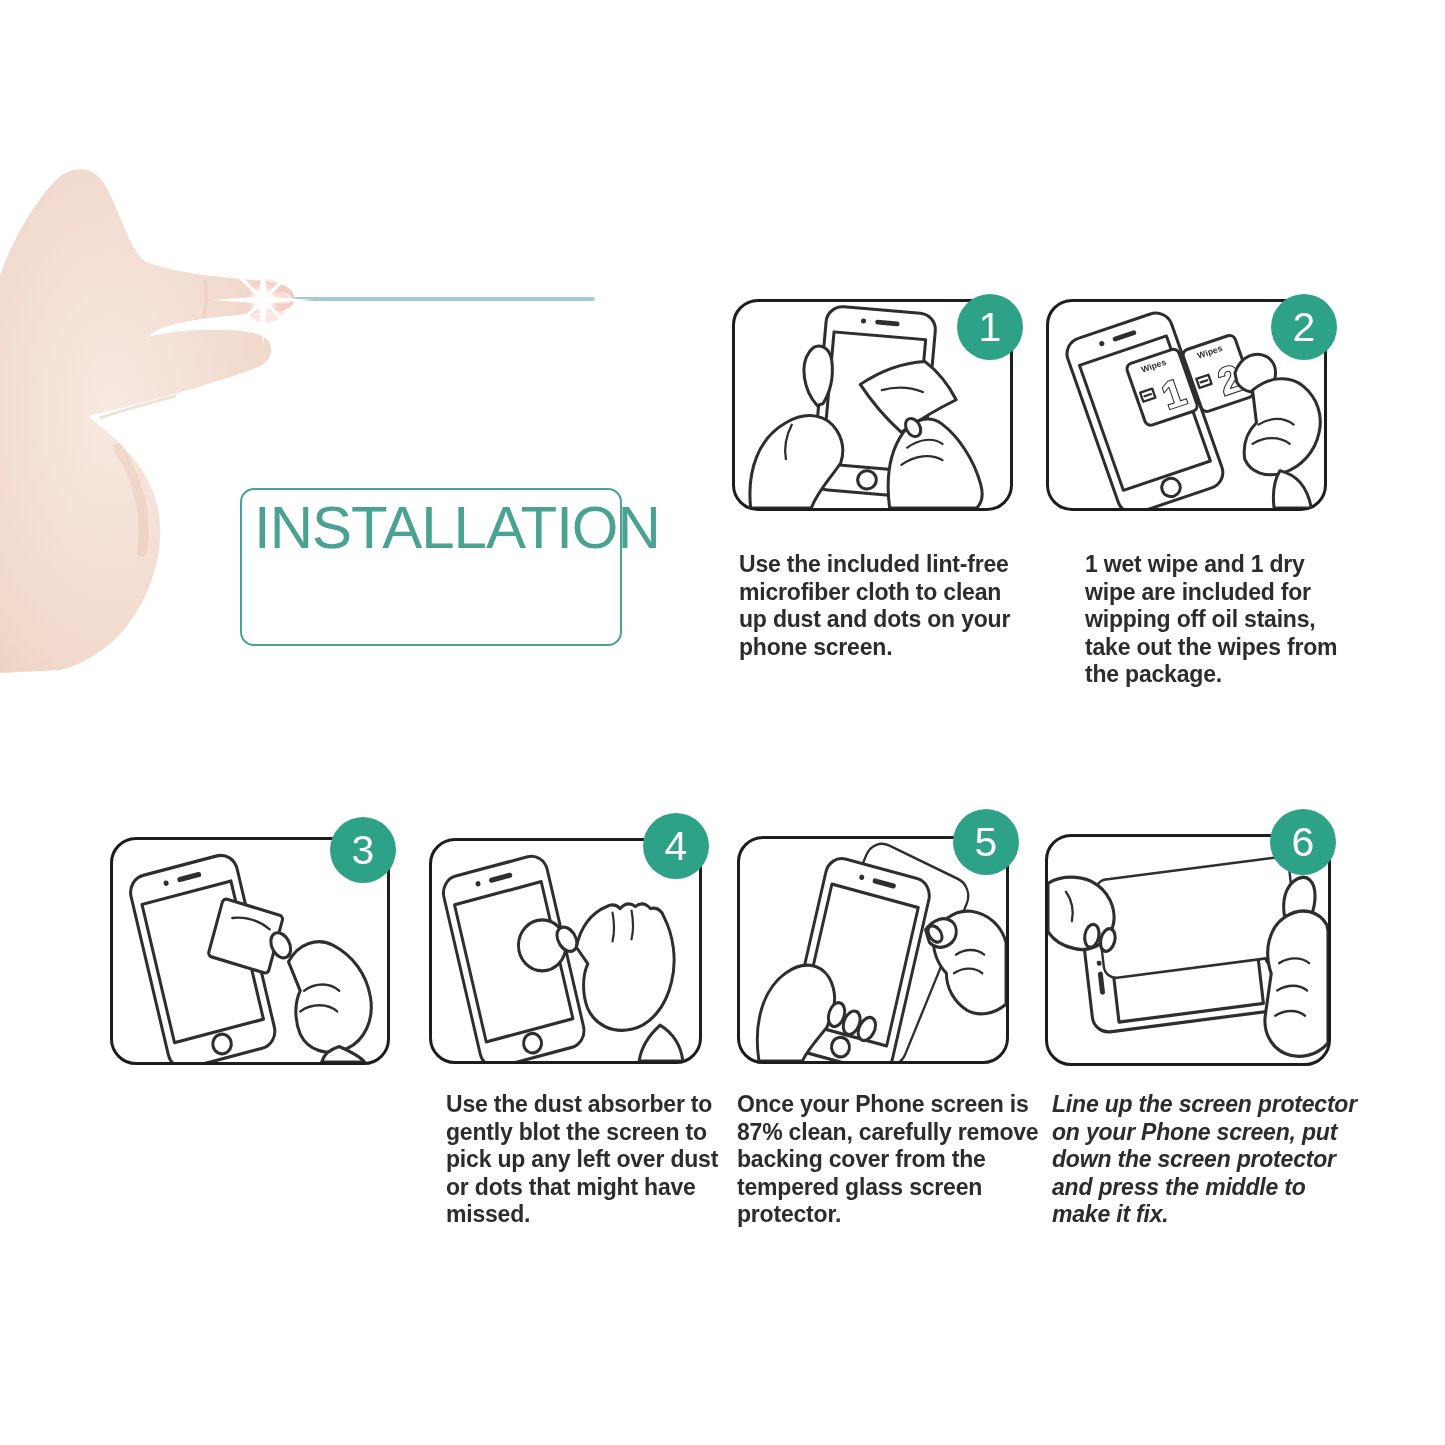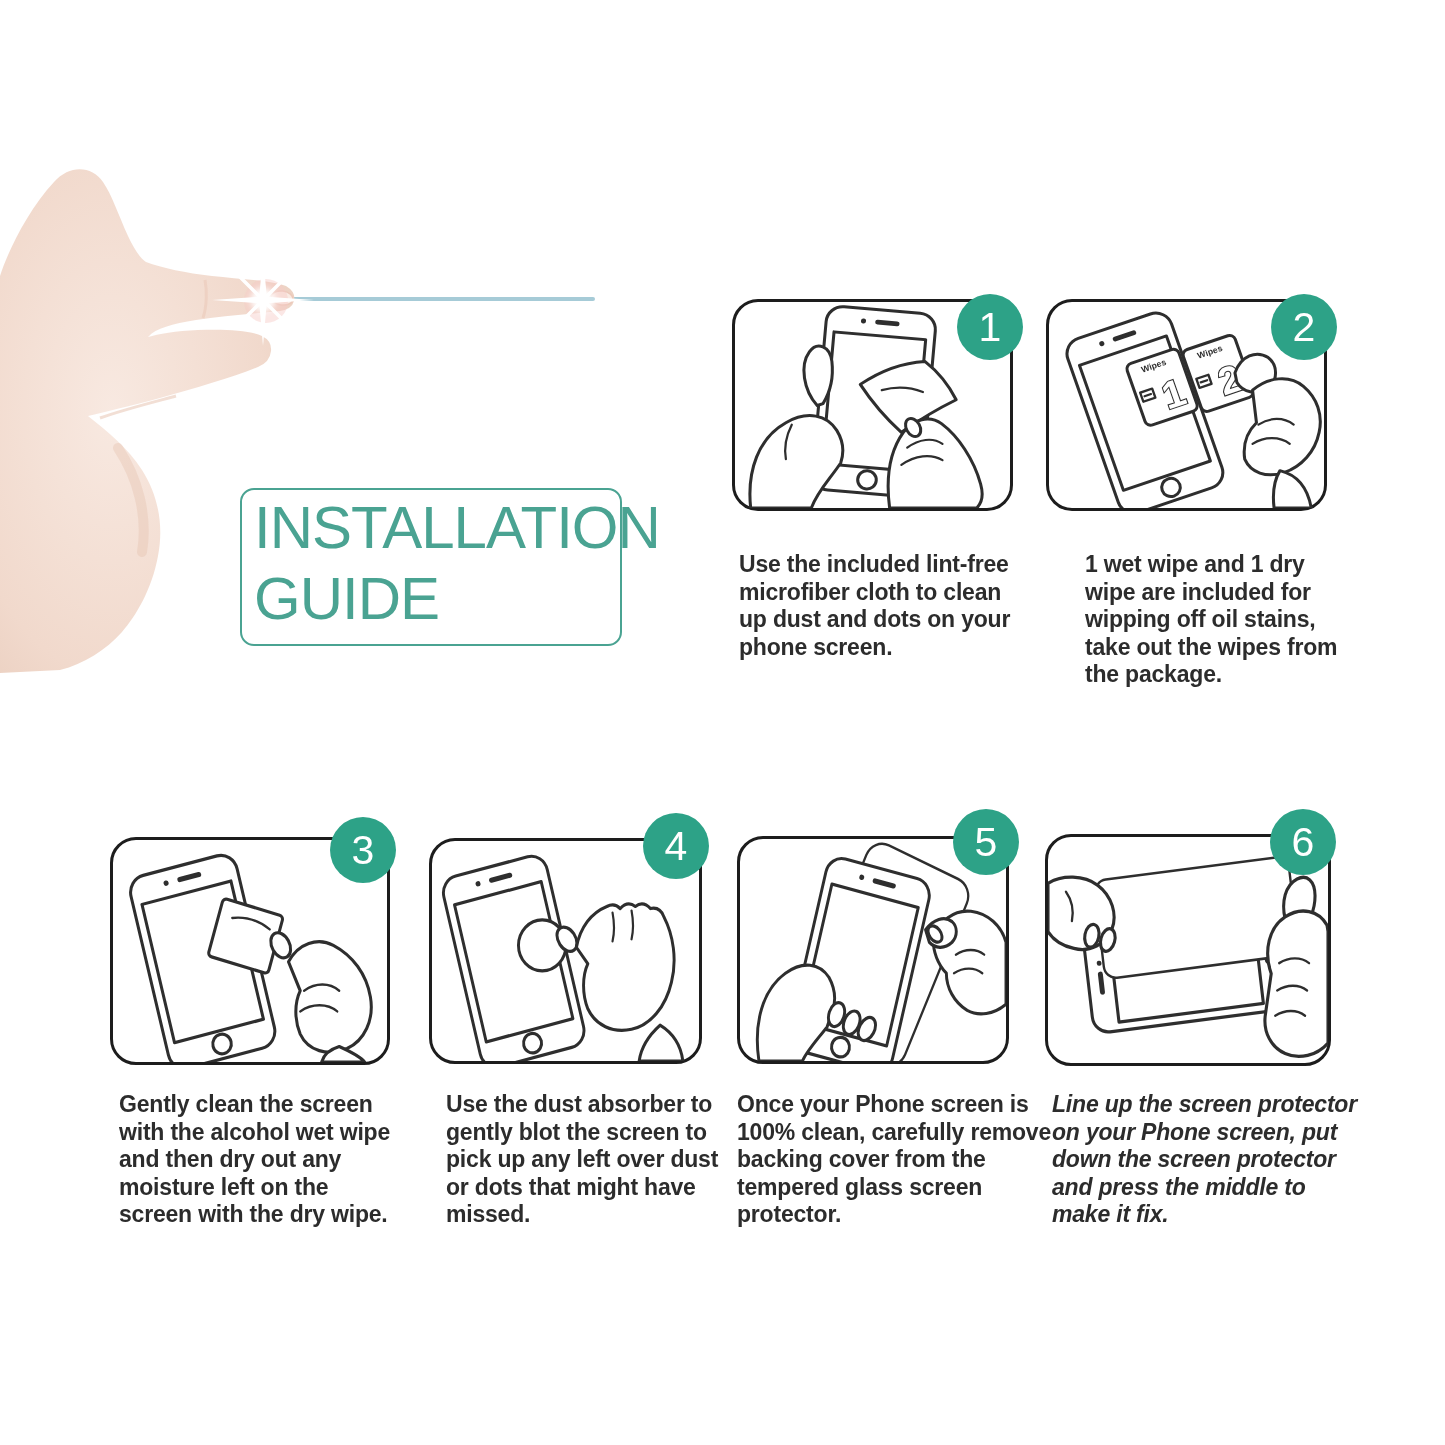--- a/index.html
+++ b/index.html
@@ -89,21 +89,20 @@
       <circle cx="263" cy="152" r="12" fill="#ffffff" filter="url(#sb)"></circle>
       <polygon points="263,106 267,152 263,198 259,152" fill="#ffffff"></polygon>
       <polygon points="212,152 263,148.5 314,152 263,155.5" fill="#ffffff"></polygon>
       <path d="M236,125 L290,179 M290,125 L236,179" stroke="#ffffff" stroke-width="3.5" stroke-linecap="round"></path>
       <circle cx="263" cy="152" r="5.5" fill="#ffffff"></circle>
     </g>
   </svg>
 
   <div class="title-box">
     <span>INSTALLATION</span>
-    <span>GUIDE</span>
   </div>
 
   <div class="fig" style="left:732px;top:299px;width:281px;height:212px;">
     <svg class="ill" viewBox="0 0 281 215" preserveAspectRatio="none">
       <g transform="translate(86,8) rotate(5 56 96)">
         <rect class="s" x="0" y="0" width="112" height="192" rx="17"></rect>
         <rect class="s" x="9" y="27" width="94" height="138"></rect>
         <circle class="s" cx="56" cy="178" r="9.5"></circle>
         <circle class="d" cx="38" cy="13" r="2.6"></circle>
         <rect class="d" x="50" y="10.5" width="25" height="5" rx="2.5"></rect>
@@ -185,25 +184,20 @@
         <ellipse class="s" cx="172" cy="102" rx="9" ry="13" transform="rotate(-30 172 102)"></ellipse>
         <path class="s" d="M180,118 C190,100 210,94 226,102 C246,112 260,130 264,152 C268,174 258,194 240,202 C220,210 200,204 192,188 C186,174 186,158 192,146 Z"></path>
         <path class="s" d="M232,200 C246,206 254,210 258,215 L214,215 C216,208 222,203 232,200 Z"></path>
         <path class="l" d="M196,146 C208,138 222,138 232,146 M192,166 C204,158 220,158 230,166"></path>
       </g>
     </svg>
   </div>
   <div class="badge" style="left:330px;top:817px;">
     <span>3</span>
   </div>
-  <div class="caption" style="left:119px;top:1091px;">Gently clean the screen
-with the alcohol wet wipe
-and then dry out any
-moisture left on the
-screen with the dry wipe.</div>
 
   <div class="fig" style="left:429px;top:838px;width:273px;height:226px;">
     <svg class="ill" viewBox="0 0 281 215" preserveAspectRatio="none">
       <g transform="translate(30,22) rotate(-14 56 96)">
         <rect class="s" x="0" y="0" width="112" height="192" rx="17"></rect>
         <rect class="s" x="9" y="27" width="94" height="138"></rect>
         <circle class="s" cx="56" cy="178" r="9.5"></circle>
         <circle class="d" cx="38" cy="13" r="2.6"></circle>
         <rect class="d" x="50" y="10.5" width="25" height="5" rx="2.5"></rect>
       </g>
@@ -246,21 +240,21 @@
         <path class="s" d="M196,88 C204,78 216,74 224,80 C230,85 230,94 224,100 C216,107 206,106 200,100 Z"></path>
         <ellipse class="s" cx="206" cy="92" rx="6" ry="9" transform="rotate(-40 206 92)"></ellipse>
         <path class="l" d="M228,112 C238,106 250,106 258,112 M226,130 C236,124 248,124 256,130"></path>
       </g>
     </svg>
   </div>
   <div class="badge" style="left:953px;top:809px;">
     <span>5</span>
   </div>
   <div class="caption" style="left:737px;top:1091px;">Once your Phone screen is
-100% clean, carefully remove
+87% clean, carefully remove
 backing cover from the
 tempered glass screen
 protector.</div>
 
   <div class="fig" style="left:1045px;top:834px;width:286px;height:232px;">
     <svg class="ill" viewBox="0 0 281 215" preserveAspectRatio="none">
       <g transform="translate(34,86) rotate(-7)">
         <rect class="s" x="0" y="0" width="204" height="102" rx="16"></rect>
         <rect class="s" x="26" y="8" width="146" height="86"></rect>
         <circle class="s" cx="188" cy="51" r="8.5"></circle>

